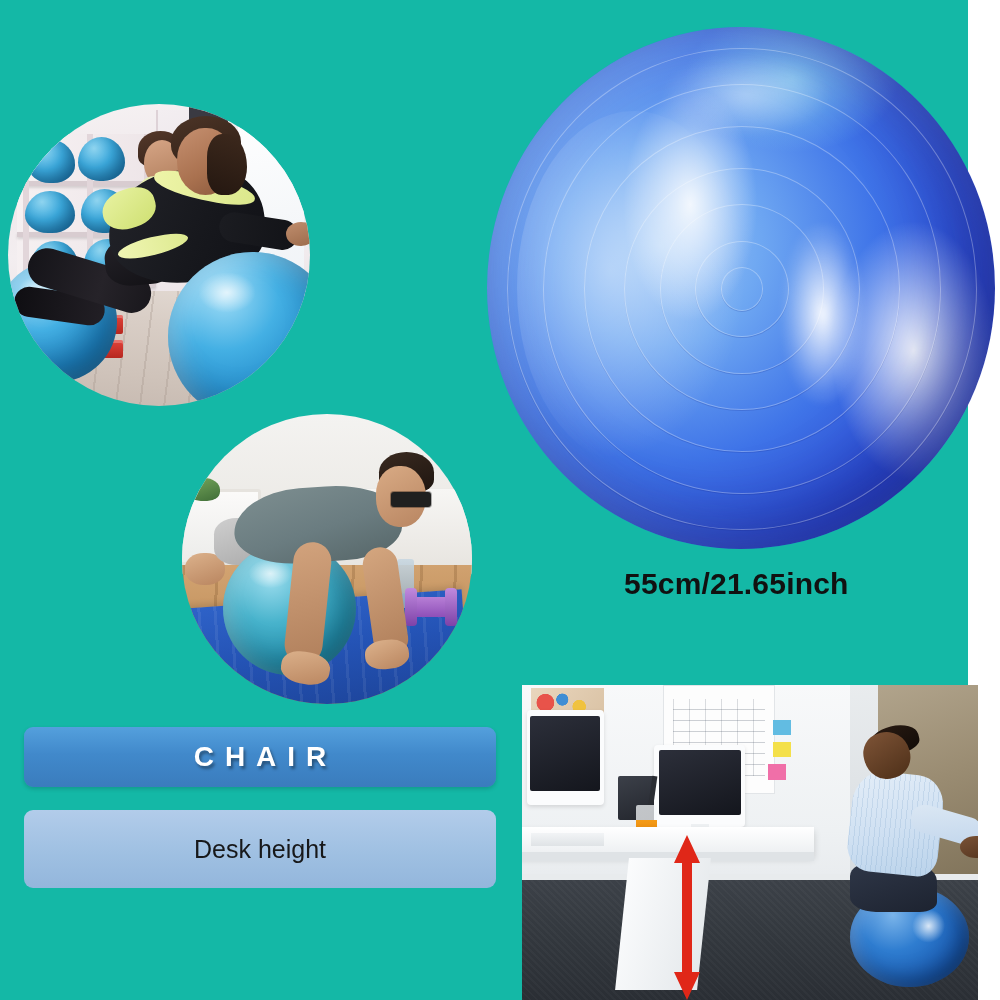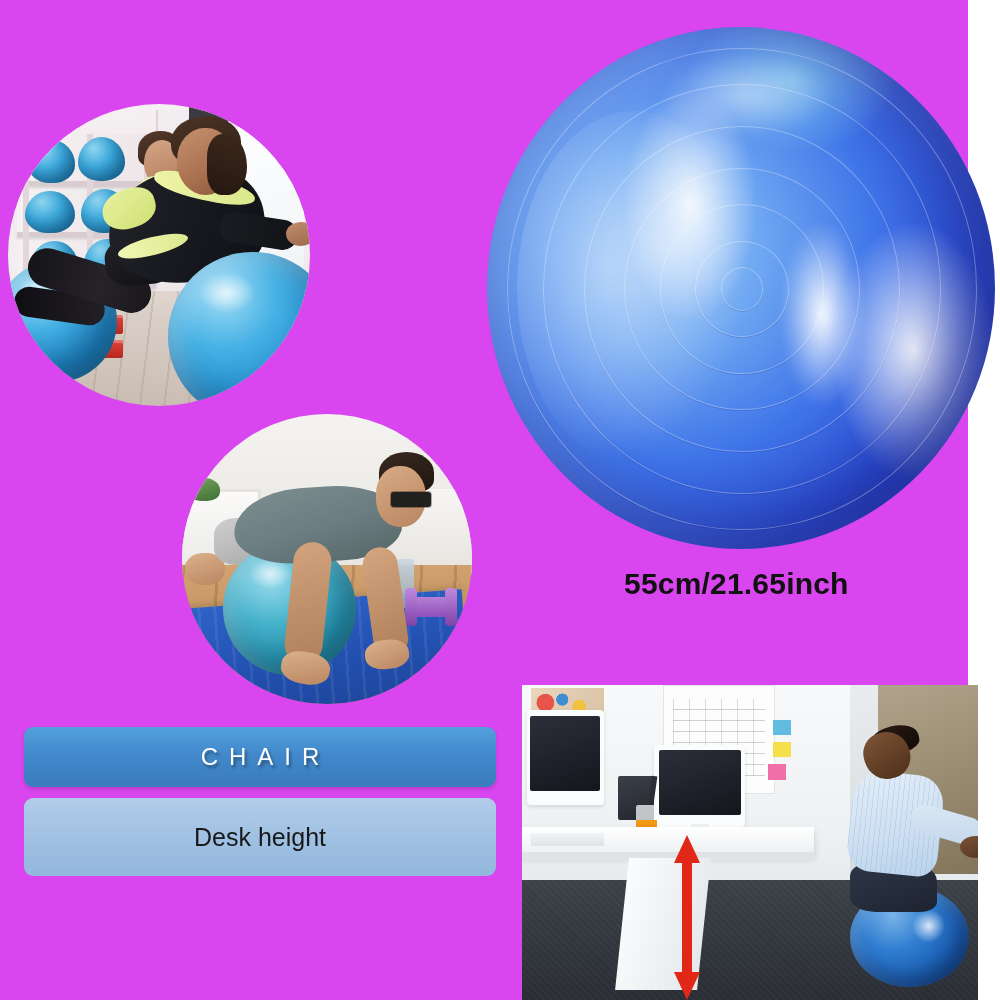--- a/index.html
+++ b/index.html
@@ -1,21 +1,21 @@
 <!DOCTYPE html>
 <html><head>
 <meta charset="utf-8">
 <style>
   html,body{margin:0;padding:0;background:#ffffff;}
   body{
     width:1000px;height:1000px;overflow:hidden;position:relative;
     font-family:"Liberation Sans","DejaVu Sans",sans-serif;
     -webkit-font-smoothing:antialiased;
   }
-  .stage{position:absolute;left:0;top:0;width:968px;height:1000px;background:#d946ef;}
+  .stage{position:absolute;left:0;top:0;width:968px;height:1000px;background:#14b8a6;}
 
   
   .photo-circle{position:absolute;border-radius:50%;overflow:hidden;}
   #photo-gym{left:8px;top:104px;width:302px;height:302px;}
   #photo-home{left:182px;top:414px;width:290px;height:290px;}
 
   .scene{position:absolute;left:0;top:0;width:100%;height:100%;overflow:hidden;}
 
   
   .gym-wall{position:absolute;left:0;top:0;width:100%;height:64%;
@@ -156,23 +156,23 @@
   
   #size-label{position:absolute;left:624px;top:567px;font-size:30px;font-weight:bold;color:#111111;
     letter-spacing:.2px;white-space:nowrap;}
 
   
   #chair-table{position:absolute;left:24px;top:727px;width:472px;}
   #chair-header{height:60px;border-radius:9px;
     background:linear-gradient(180deg,#54a0dd 0%,#4189cb 45%,#3a7cbd 100%);
     display:flex;align-items:center;justify-content:center;
     box-shadow:0 2px 4px rgba(0,0,0,.16);}
-  #chair-header-text{color:#ffffff;font-size:24px;font-weight:normal;letter-spacing:11px;
+  #chair-header-text{color:#ffffff;font-size:28px;font-weight:bold;letter-spacing:11px;
     text-indent:11px;text-shadow:2px 3px 3px rgba(0,0,0,.38);}
-  .trow{display:flex;gap:15px;margin-top:11px;}
+  .trow{display:flex;gap:15px;margin-top:23px;}
   .tcell{flex:1;border-radius:9px;display:flex;align-items:center;justify-content:center;
     text-align:center;color:#17181a;padding:6px 8px;box-sizing:border-box;}
   .trow-head .tcell{height:78px;font-size:25px;line-height:1.14;
     background:linear-gradient(180deg,#b2ccea 0%,#9fc0e2 55%,#93b6dc 100%);}
   .trow-data .tcell{height:75px;font-size:25px;
     background:linear-gradient(180deg,#cfdcf1 0%,#c3d4ec 55%,#bdcfe9 100%);}
 
   
   #photo-office{position:absolute;left:522px;top:685px;width:456px;height:315px;overflow:hidden;background:#fff;}
   .off-wall{position:absolute;left:0;top:0;width:100%;height:66%;

